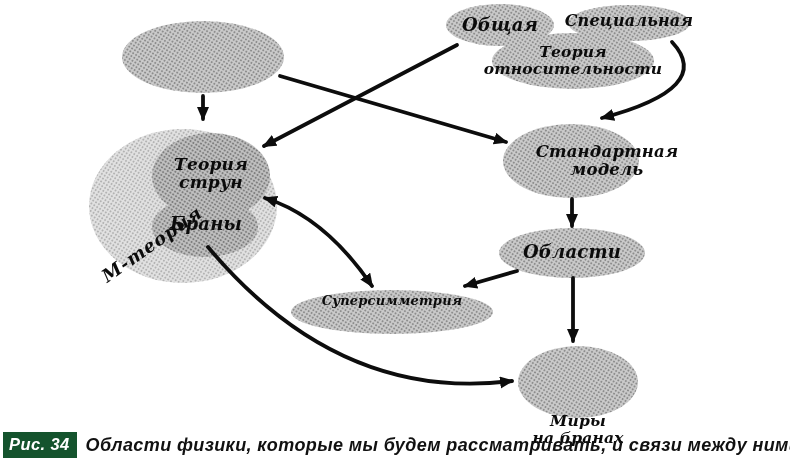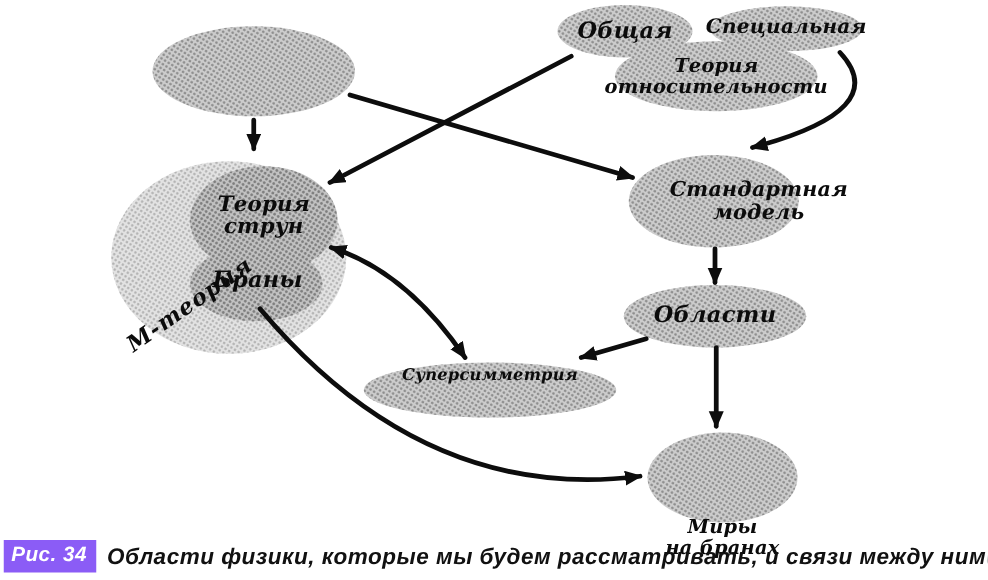--- a/index.html
+++ b/index.html
@@ -41,21 +41,21 @@
   .caption{
     position:absolute;
     left:3px;top:432px;
     width:784px;
     display:flex;
     align-items:center;
     gap:9px;
     font-family:"Liberation Sans", sans-serif;
   }
   .figtag{
-    background:#8b5cf6;
+    background:#14532d;
     color:#ffffff;
     font-weight:bold;
     font-style:italic;
     font-size:16.5px;
     padding:3px 7px 4px 6px;
     letter-spacing:0.4px;
     flex:0 0 auto;
   }
   .captext{
     color:#111111;

